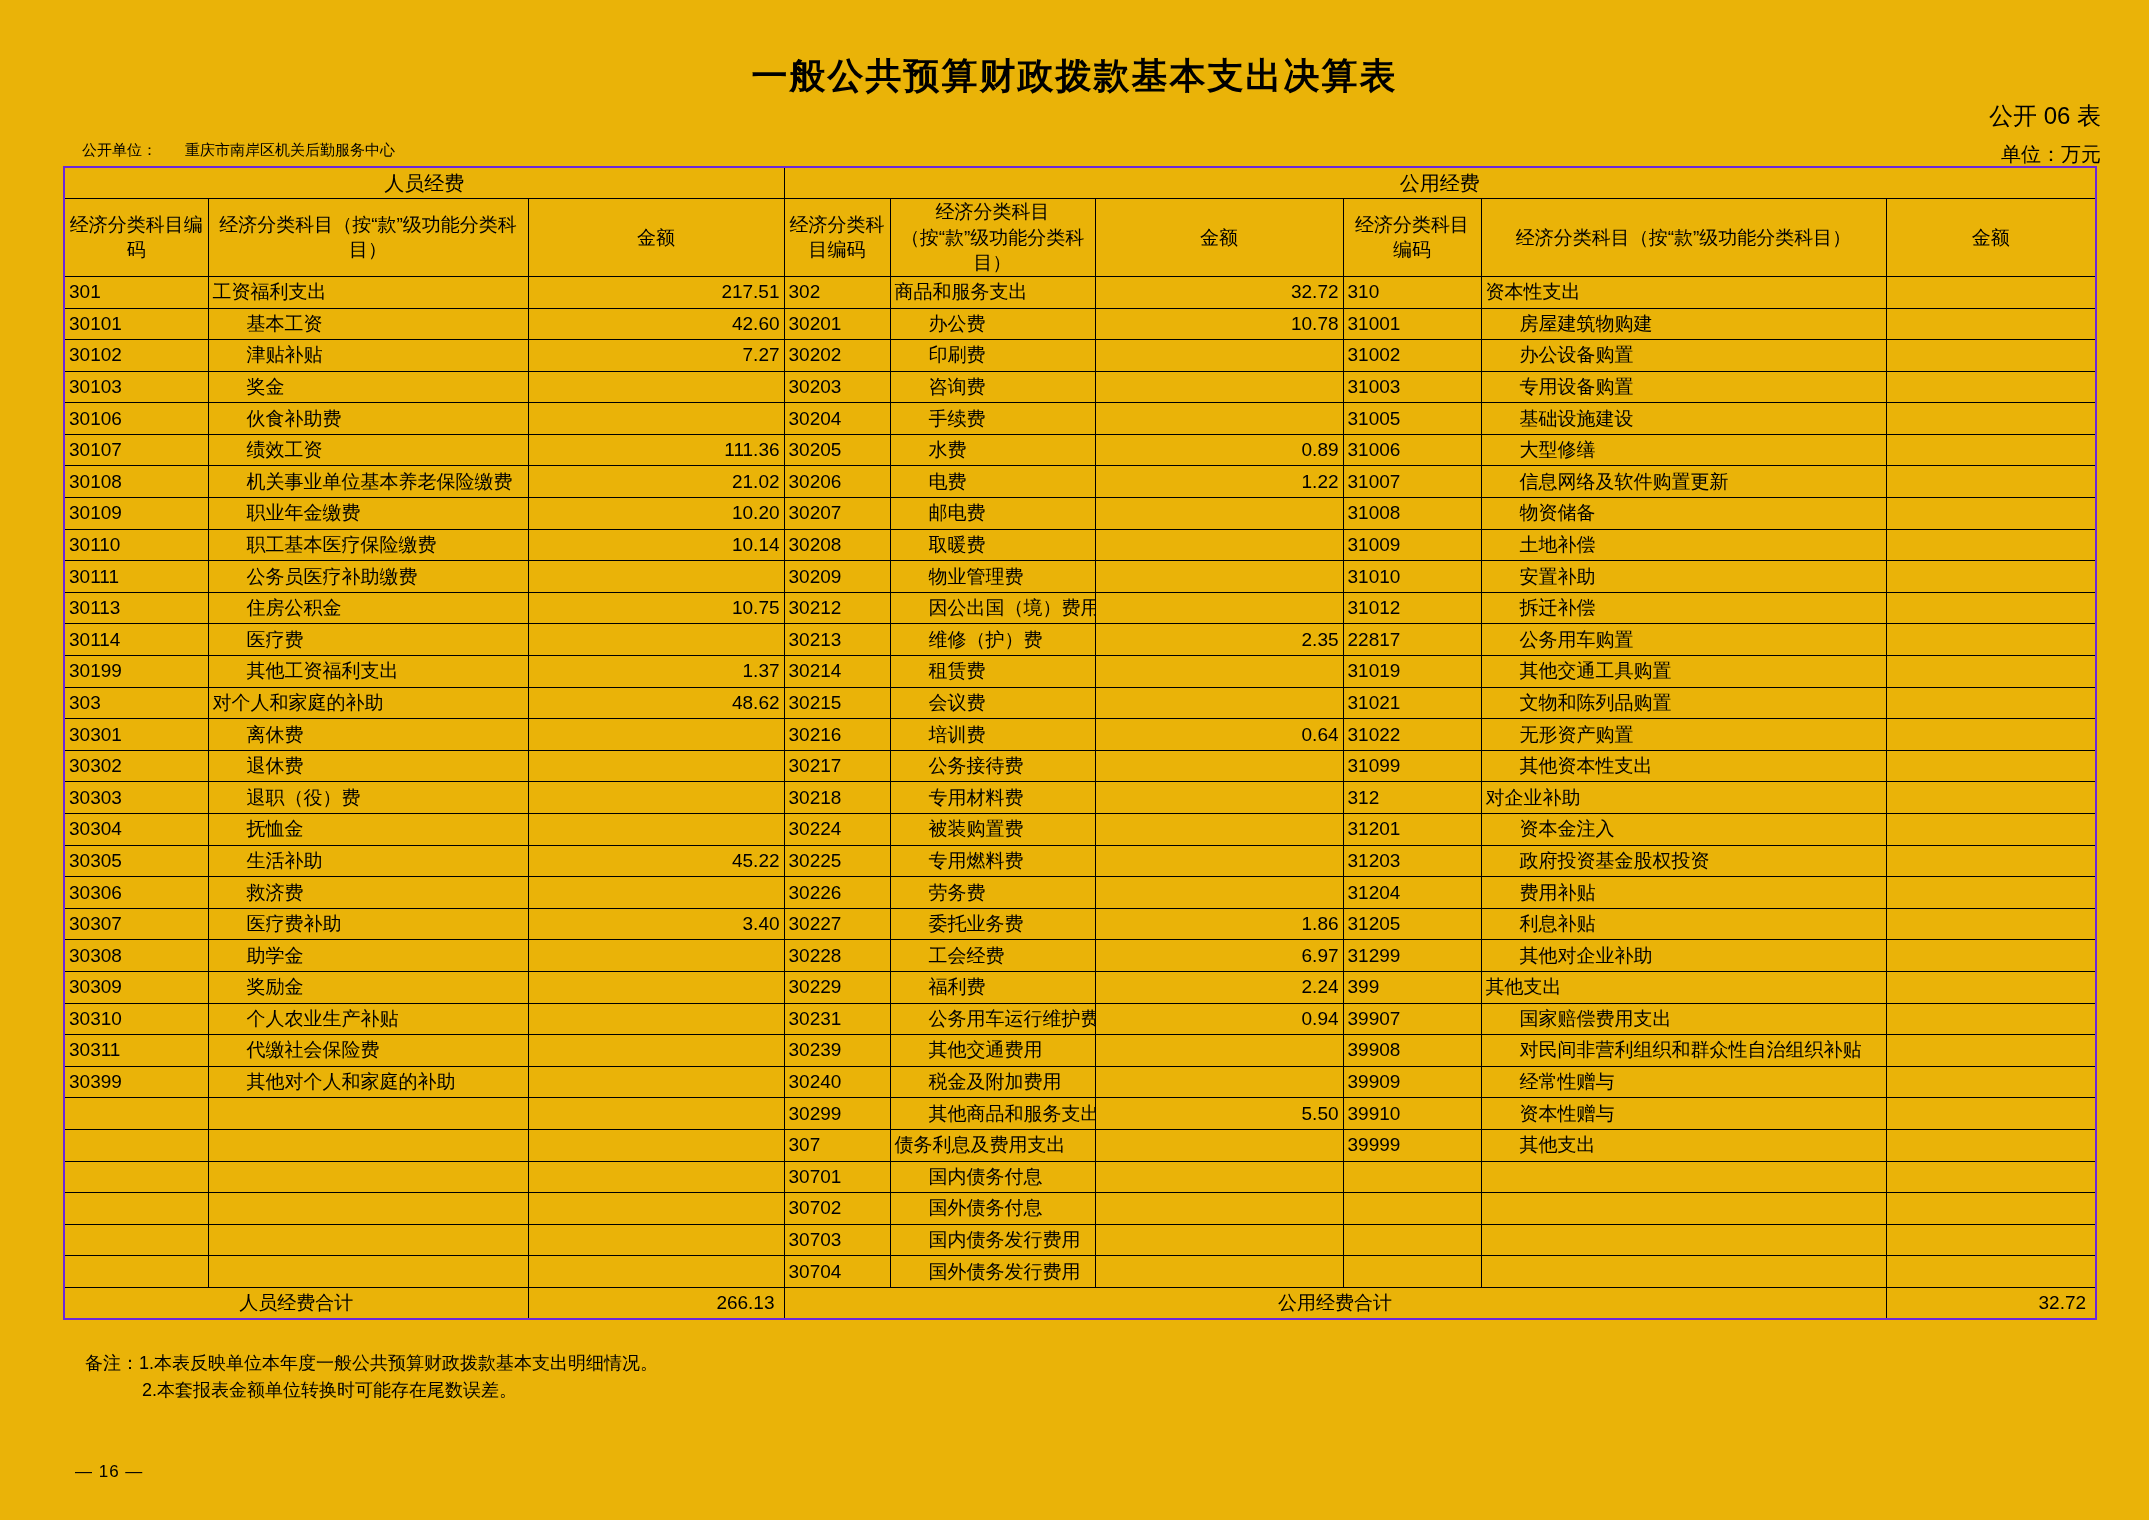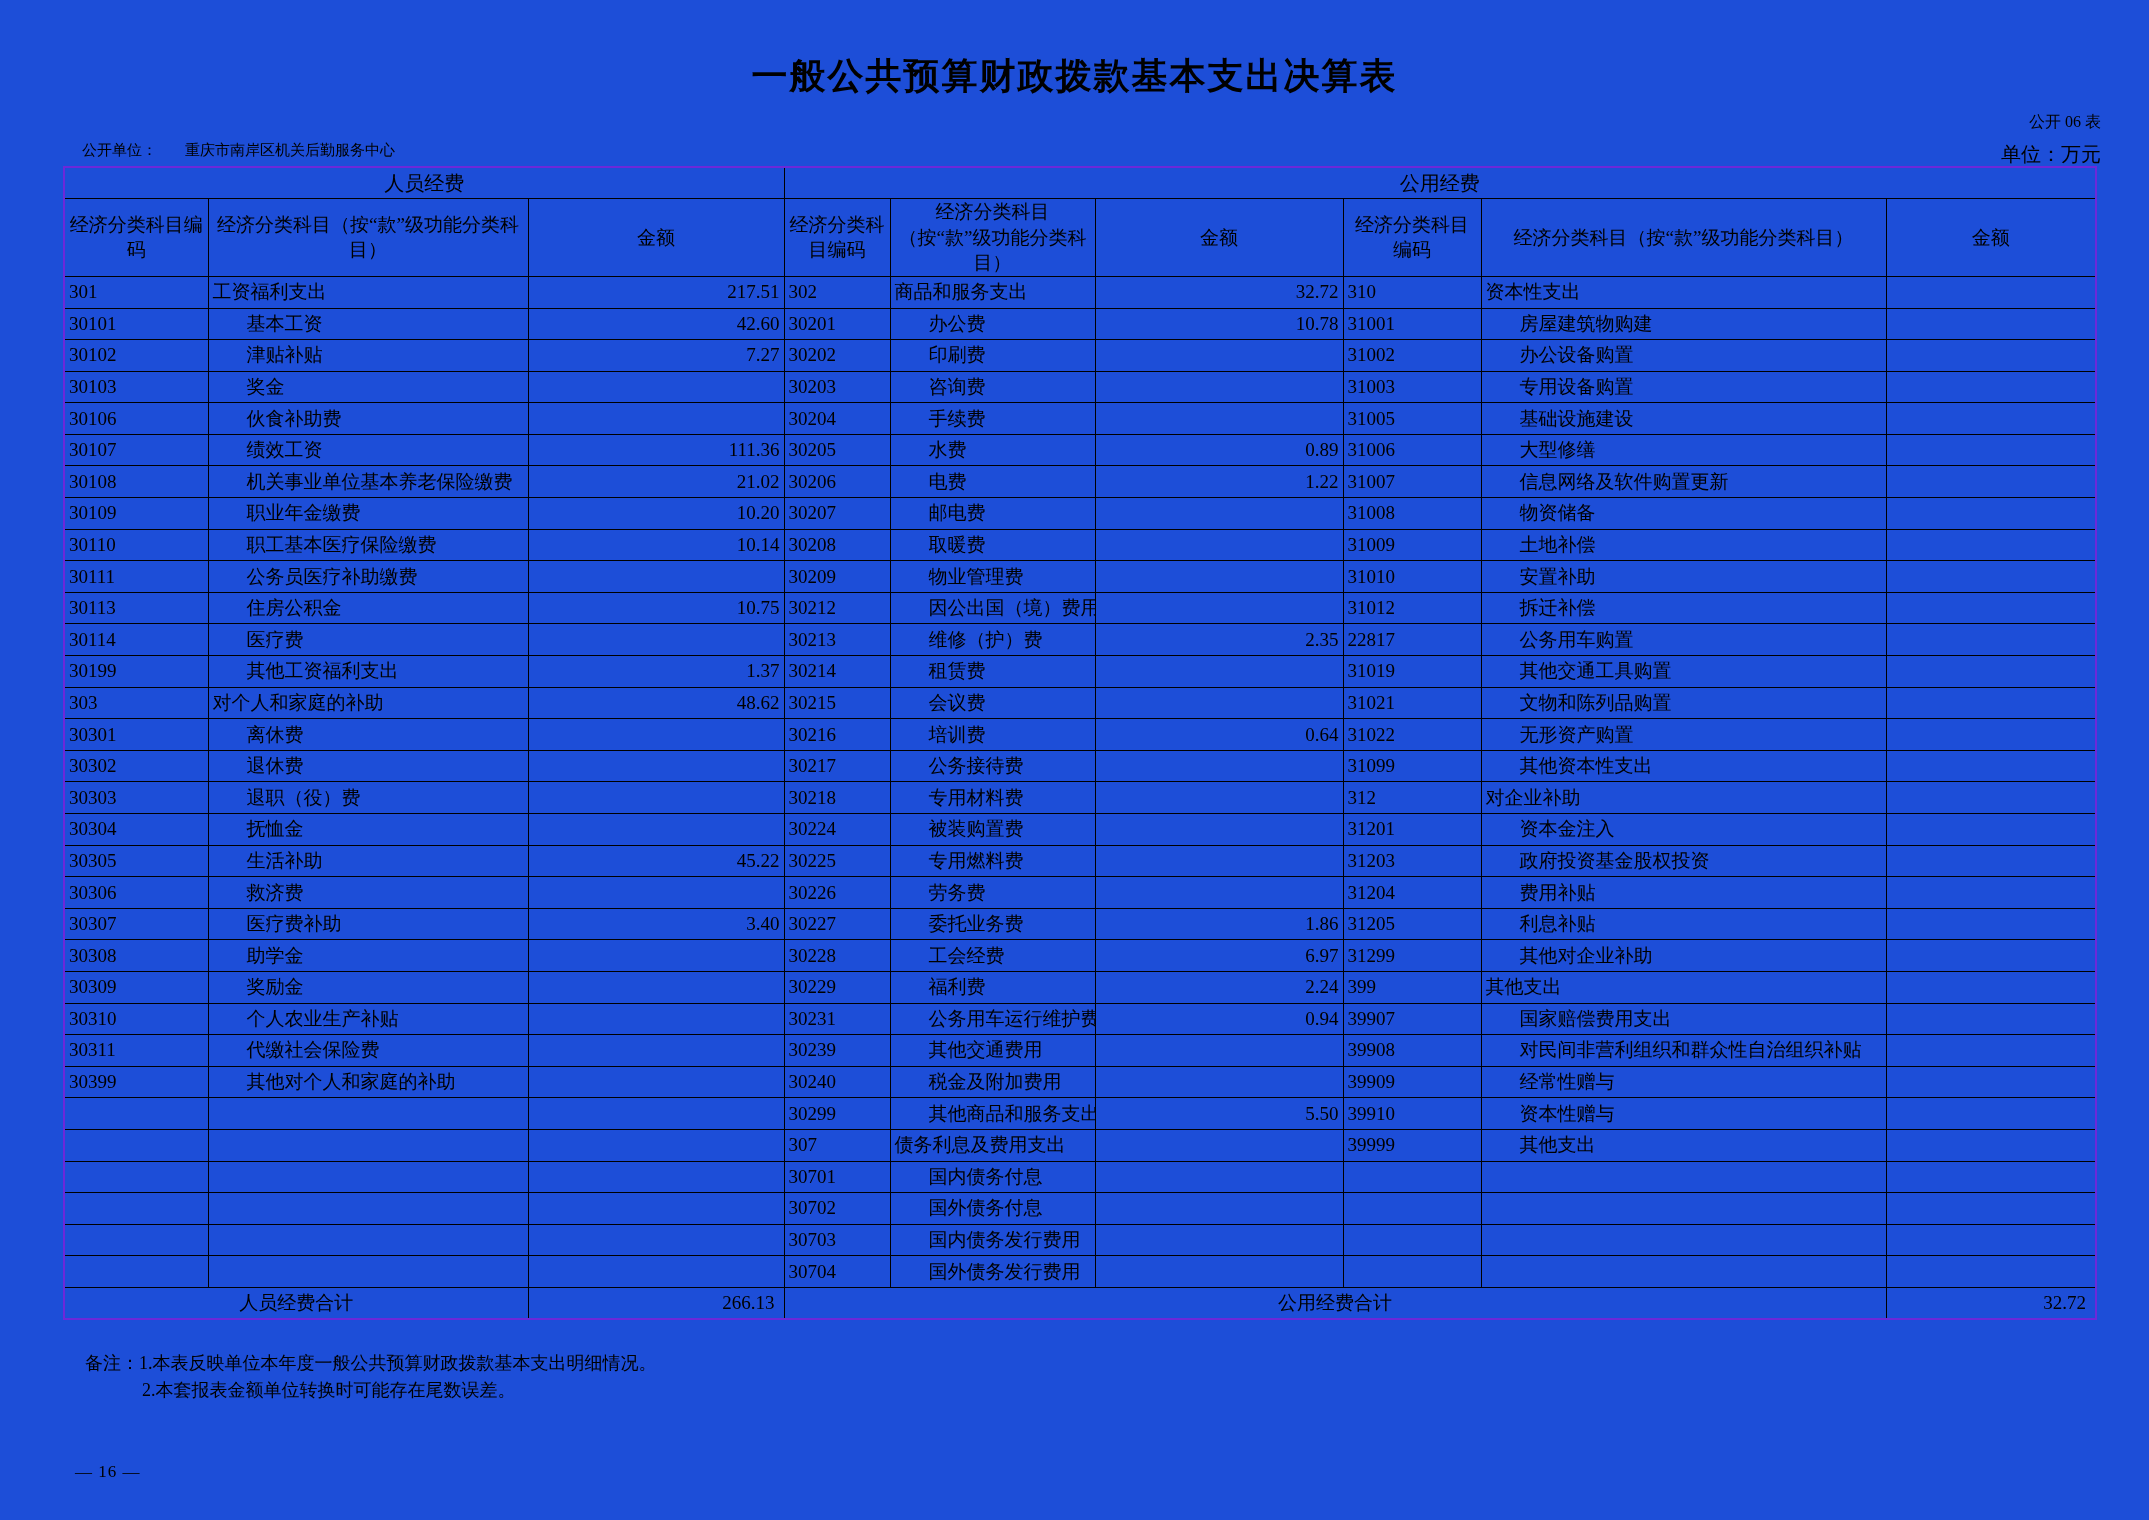--- a/index.html
+++ b/index.html
@@ -1,29 +1,29 @@
 <!DOCTYPE html>
 <html><head>
 <meta charset="utf-8">
 <style>
   html,body{margin:0;padding:0;background:#fff;}
   .page{
     position:relative;
     width:2149px;height:1520px;
-    background:#1d4ed8;
-    font-family:Liberation Serif, serif;
+    background:#eab308;
+    font-family:Liberation Sans, sans-serif;
     color:#000;
     overflow:hidden;
   }
   .title{
     position:absolute;left:0;top:52px;width:2149px;
     text-align:center;font-size:36px;font-weight:bold;letter-spacing:2px;
   }
   .table-code{
-    position:absolute;right:48px;top:112px;font-size:16px;
+    position:absolute;right:48px;top:100px;font-size:24px;
   }
   .unit-line{
     position:absolute;right:48px;top:141px;font-size:20px;margin-left:28px;
   }
   .publisher{
     position:absolute;left:82px;top:141px;font-size:15px;
   }
   .publisher .pub-name{margin-left:28px;}
   table.main{
     position:absolute;left:63px;top:166px;

